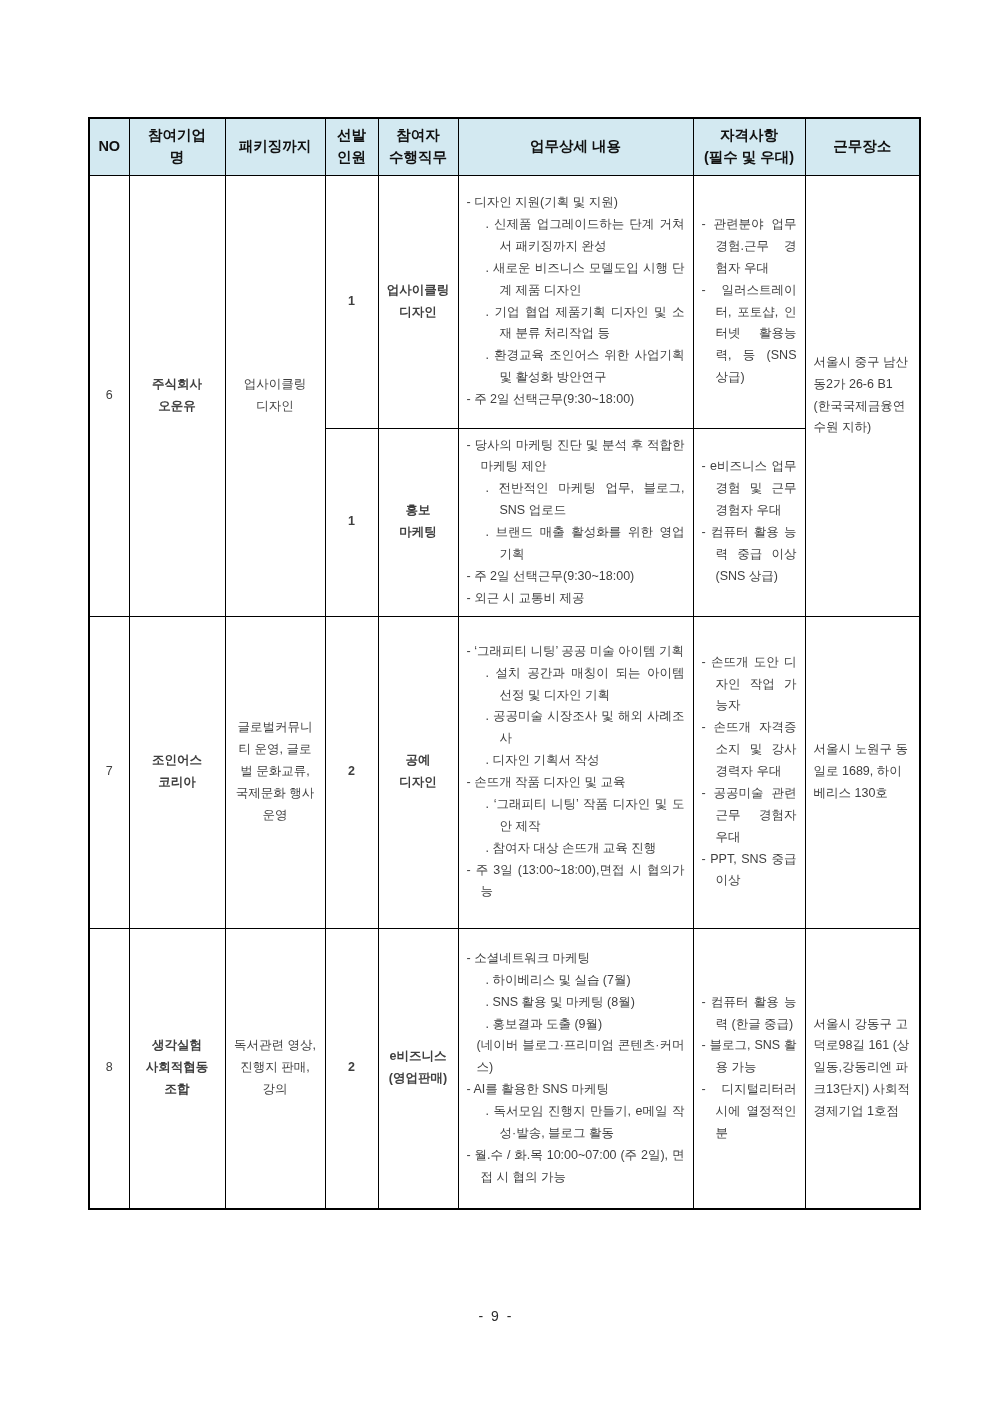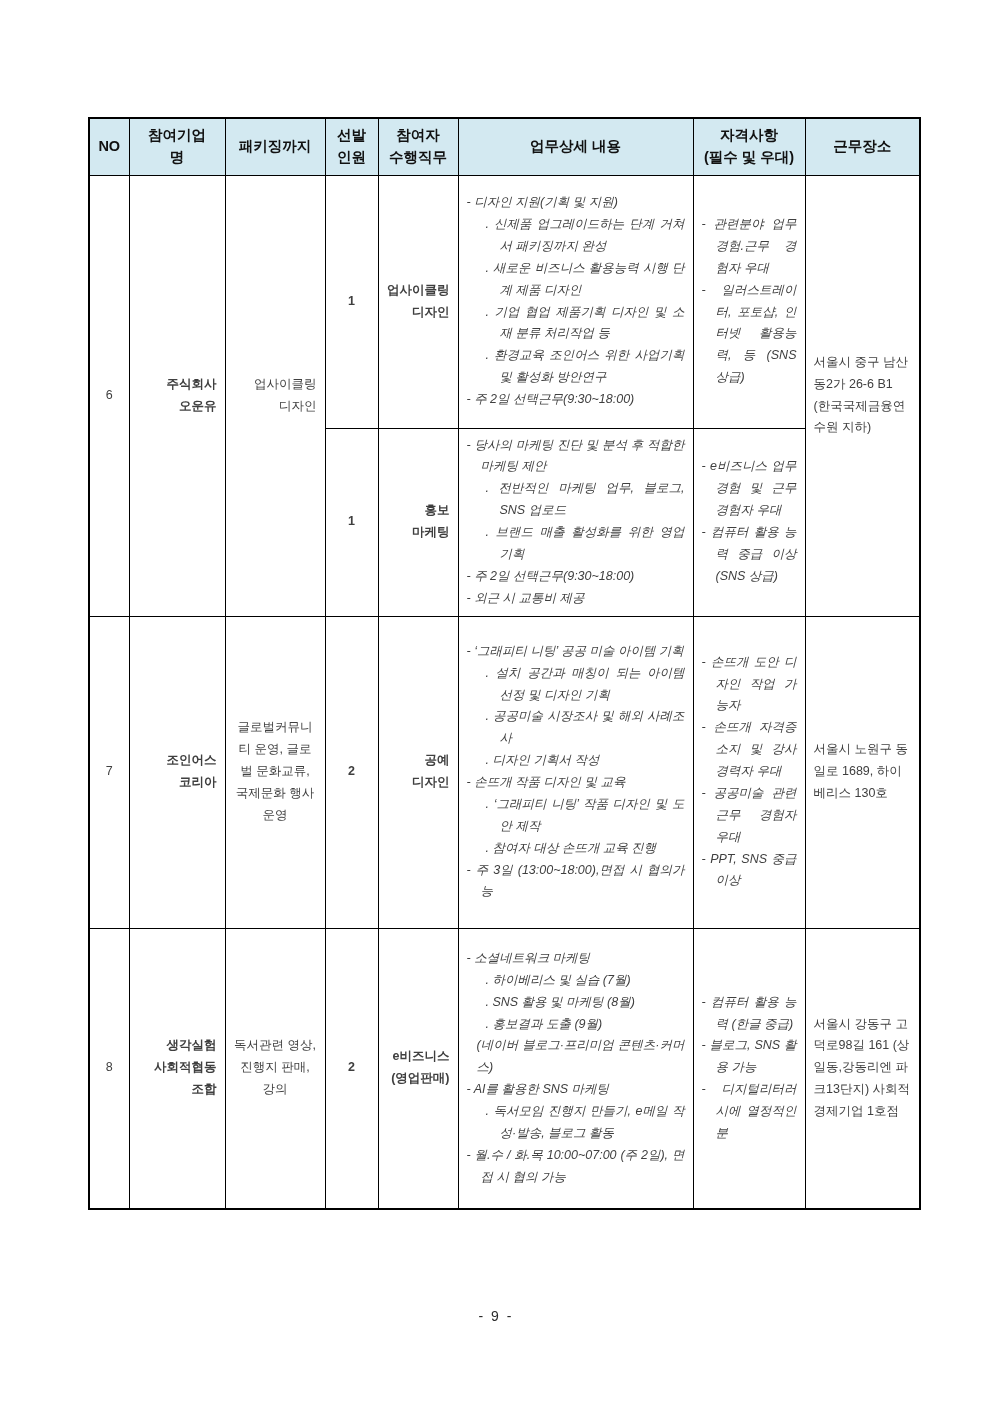--- a/index.html
+++ b/index.html
@@ -45,31 +45,30 @@
     color: #111111;
     font-size: 14.5px;
     font-weight: bold;
     line-height: 1.5;
     text-align: center;
     white-space: pre-line;
   }
   .c { text-align: center; }
   .bold { font-weight: bold; color: #222222; }
   .num { font-size: 14px; }
-  .preline { white-space: pre-line; text-align: right; }
+  .preline { white-space: pre-line; }
   .txt { text-align: left; vertical-align: middle; }
   .accent-l { border-left: 3px solid var(--accent); }
   .accent-r { border-right: 3px solid var(--accent); }
   .accent-t { border-top: 3px solid var(--accent); }
   .detail-line {
     padding-left: 14px;
     text-indent: -14px;
     text-align: justify;
     text-justify: inter-word;
-    font-style: italic;
   }
   .detail-line.sub {
     padding-left: 21px;
     text-indent: -14px;
     margin-left: 12px;
   }
   .detail-line.cont {
     padding-left: 10px;
     text-indent: 0;
   }
@@ -121,21 +120,21 @@
         <td class="c bold preline" rowspan="2">주식회사
 오운유</td>
         <td class="c preline" rowspan="2">업사이클링
 디자인</td>
         <td class="c bold num accent-l accent-r">1</td>
         <td class="c bold preline">업사이클링
 디자인</td>
         <td class="txt">
             <div class="detail-line">- 디자인 지원(기획 및 지원)</div>
             <div class="detail-line sub">. 신제품 업그레이드하는 단계 거쳐서 패키징까지 완성</div>
-            <div class="detail-line sub">. 새로운 비즈니스 활용능력 시행 단계 제품 디자인</div>
+            <div class="detail-line sub">. 새로운 비즈니스 모델도입 시행 단계 제품 디자인</div>
             <div class="detail-line sub">. 기업 협업 제품기획 디자인 및 소재 분류 처리작업 등</div>
             <div class="detail-line sub">. 환경교육 조인어스 위한 사업기획 및 활성화 방안연구</div>
             <div class="detail-line">- 주 2일 선택근무(9:30~18:00)</div>
           </td>
         <td class="txt">
             <div class="detail-line">- 관련분야 업무 경험.근무 경험자 우대</div>
             <div class="detail-line">- 일러스트레이터, 포토샵, 인터넷 활용능력, 등 (SNS 상급)</div>
           </td>
         <td class="txt" rowspan="2">서울시 중구 남산동2가 26-6 B1 (한국국제금융연수원 지하)</td>
       </tr>

